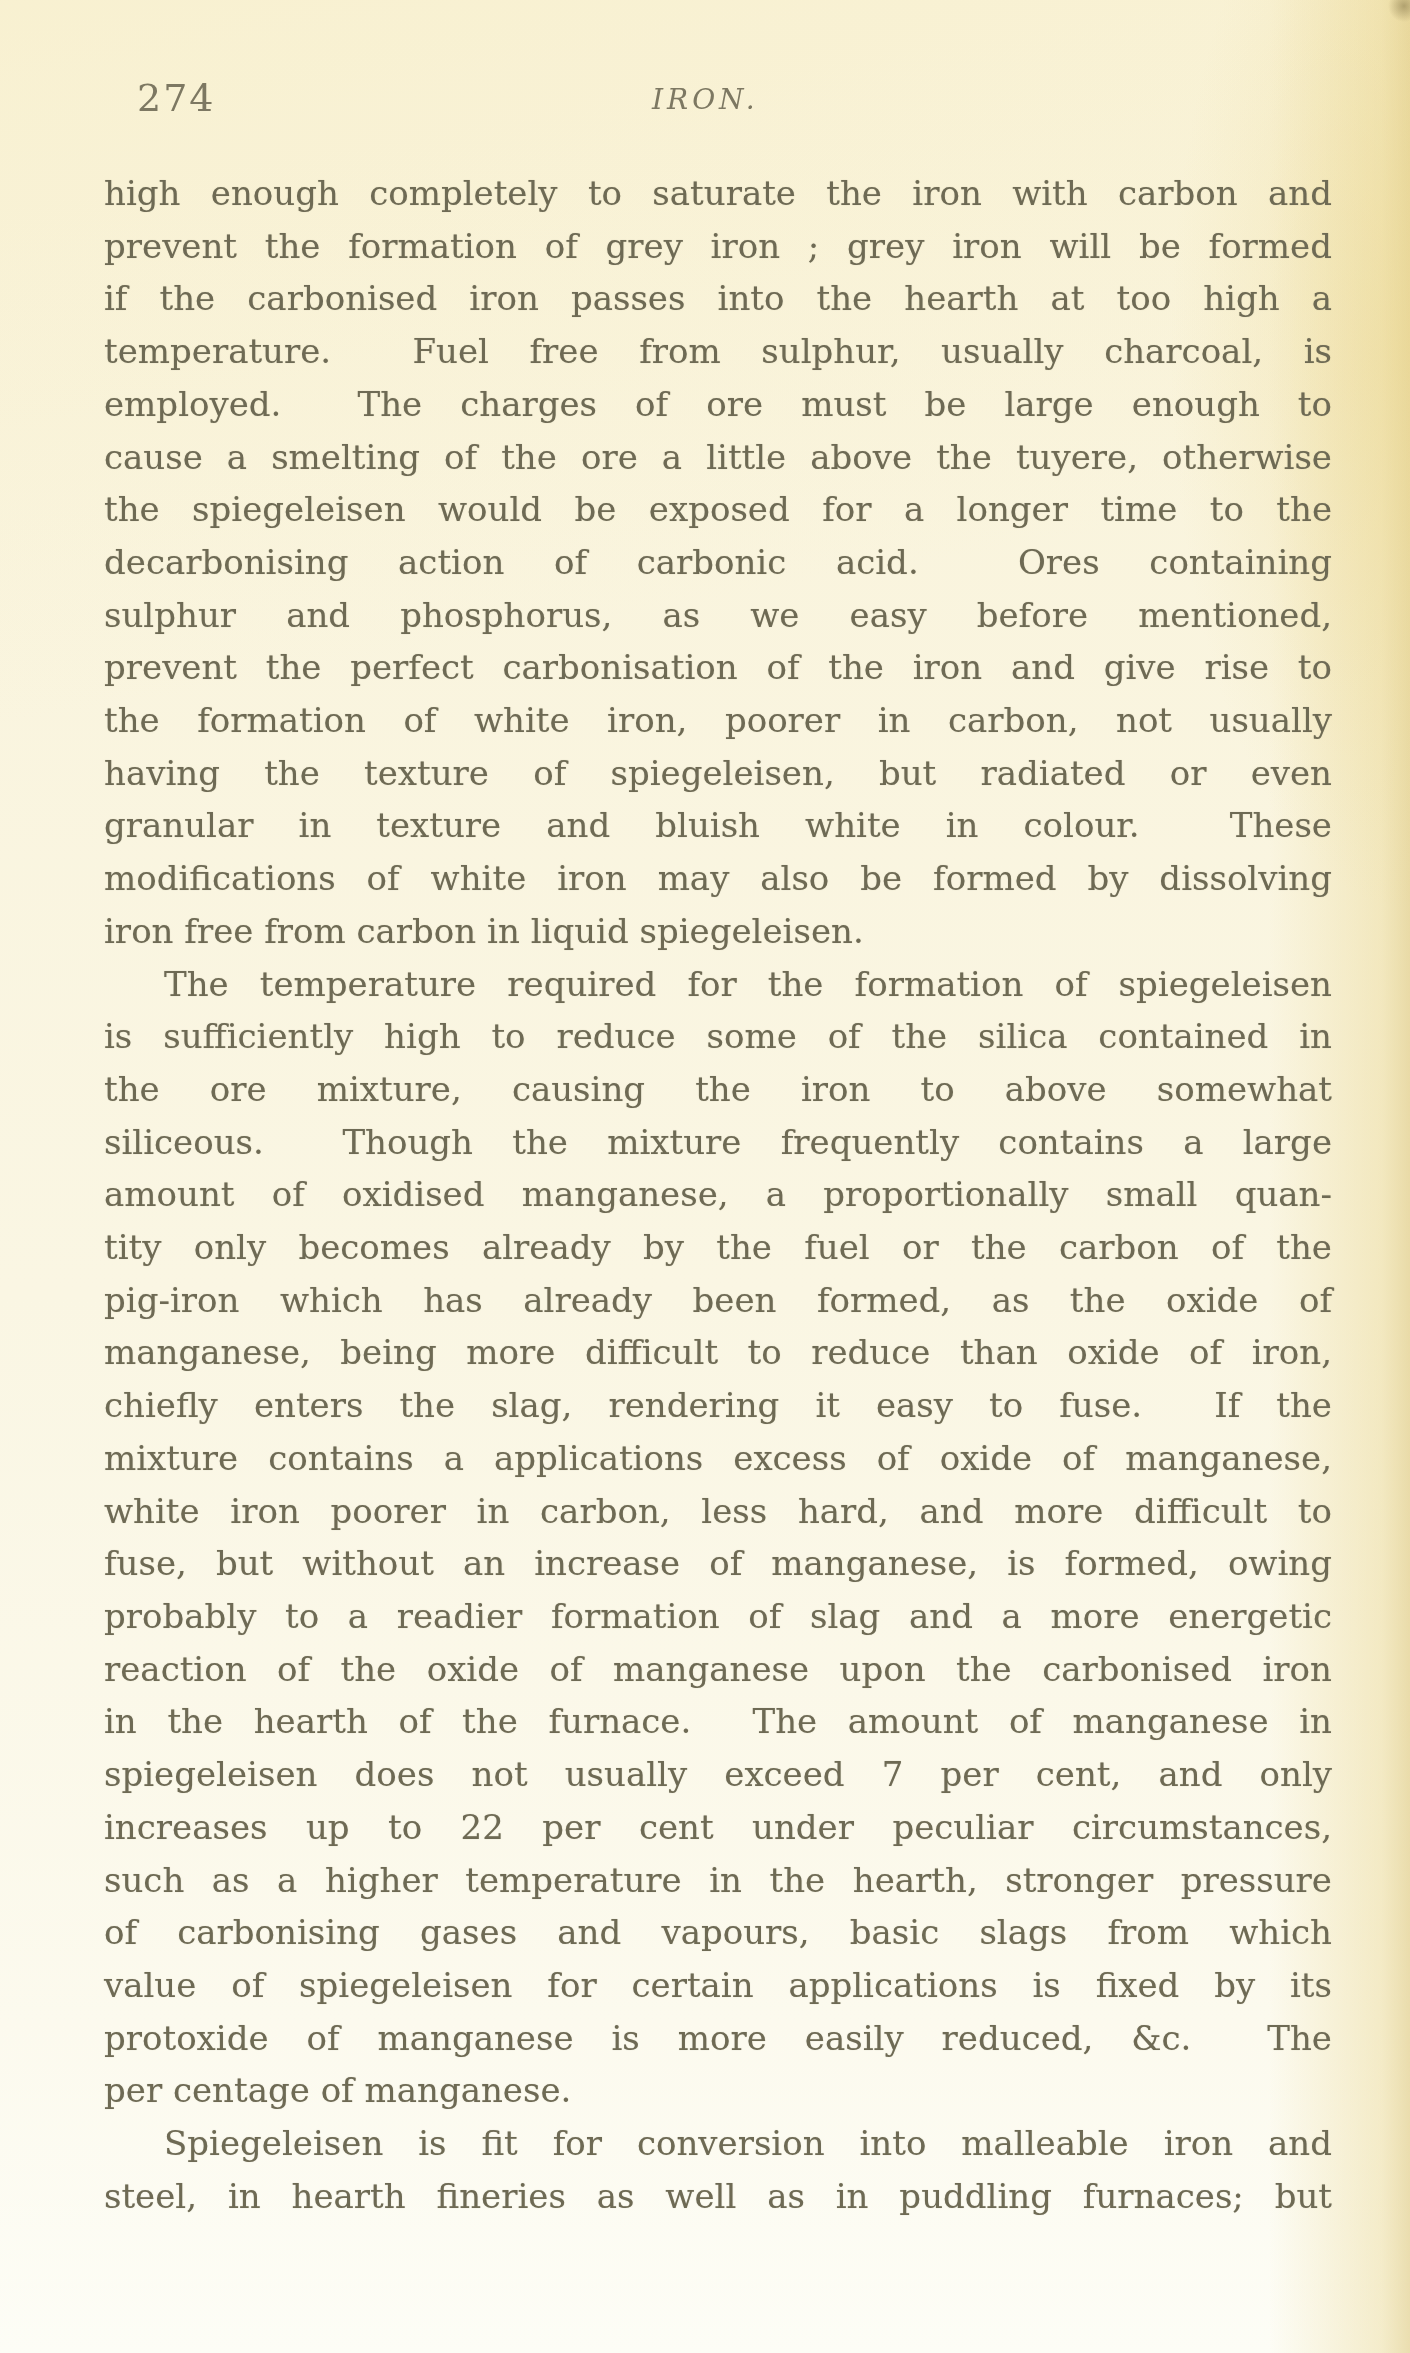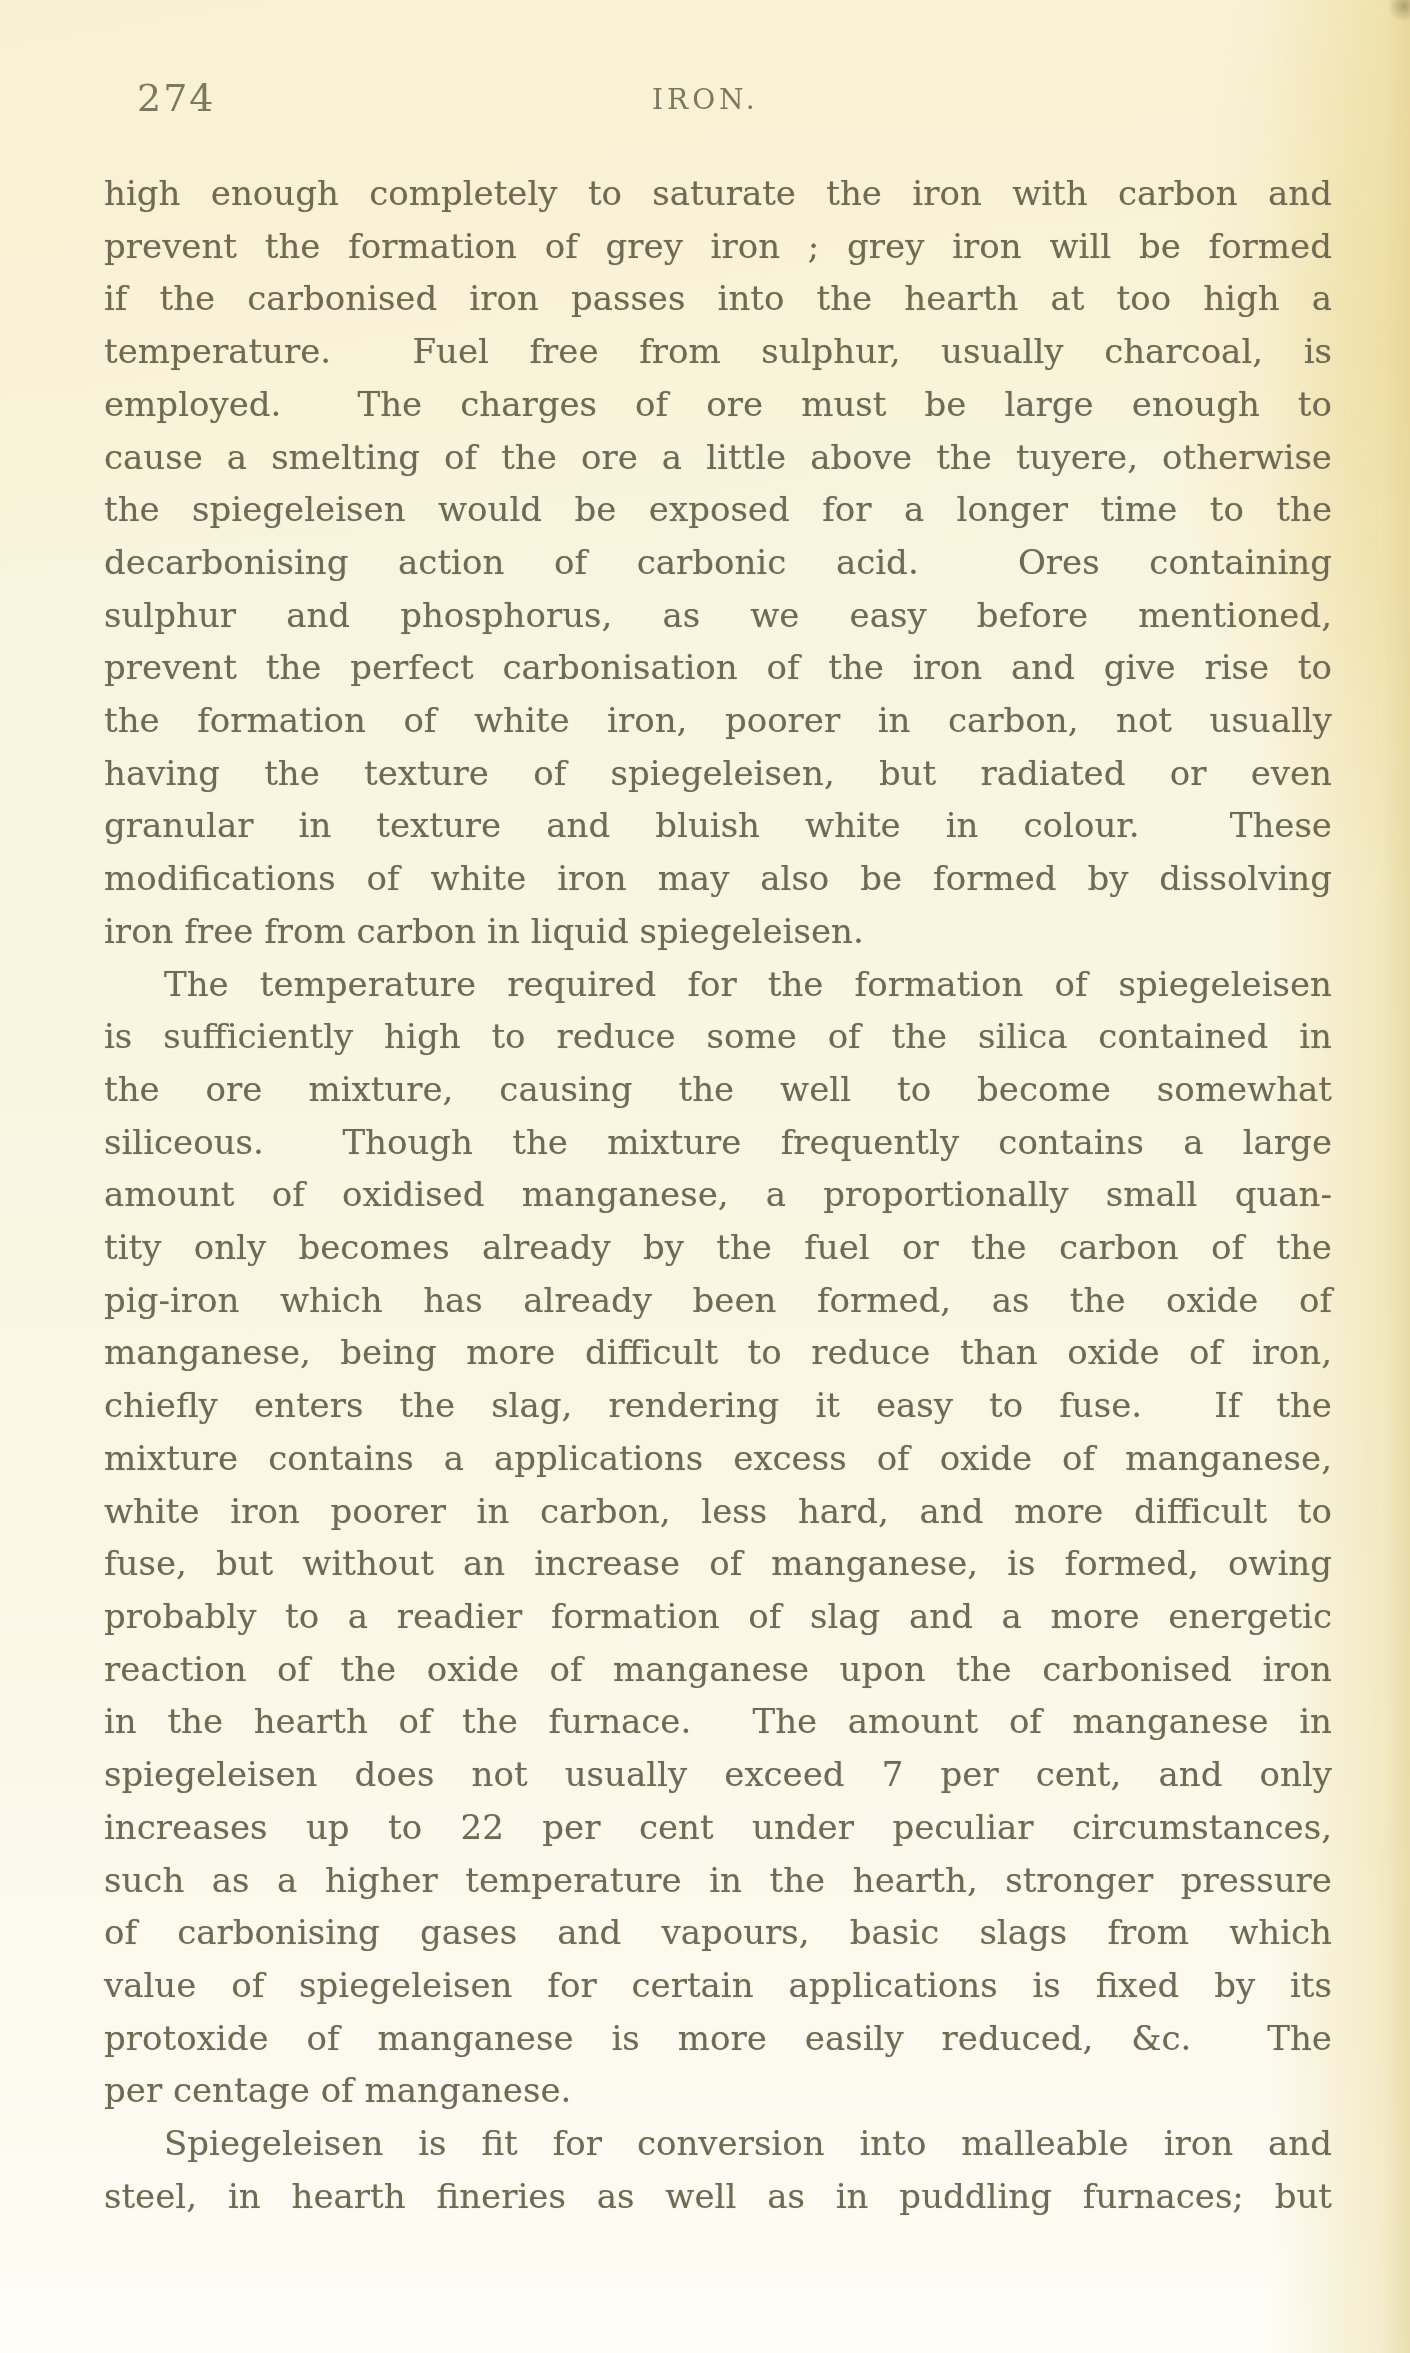--- a/index.html
+++ b/index.html
@@ -30,20 +30,21 @@
     color: var(--ink-light, #7d7862);
     text-align: right;
   }
   .running-head {
     position: absolute;
     top: 83px;
     left: 652px;
     font-size: 28px;
     letter-spacing: 4px;
     color: var(--ink-light, #7d7862);
+    font-style: italic;
   }
   .body-text {
     position: absolute;
     top: 167px;
     left: 104px;
     width: 1228px;
     font-size: 34px;
     line-height: 52.7px;
     color: var(--ink, #6e6a54);
     text-shadow: 0 0 1px rgba(110,106,85,0.35);
@@ -78,21 +79,21 @@
       <div class="line">decarbonising action of carbonic acid.&nbsp; Ores containing</div>
       <div class="line">sulphur and phosphorus, as we easy before mentioned,</div>
       <div class="line">prevent the perfect carbonisation of the iron and give rise to</div>
       <div class="line">the formation of white iron, poorer in carbon, not usually</div>
       <div class="line">having the texture of spiegeleisen, but radiated or even</div>
       <div class="line">granular in texture and bluish white in colour.&nbsp; These</div>
       <div class="line">modifications of white iron may also be formed by dissolving</div>
       <div class="line para-end">iron free from carbon in liquid spiegeleisen.</div>
       <div class="line indent">The temperature required for the formation of spiegeleisen</div>
       <div class="line">is sufficiently high to reduce some of the silica contained in</div>
-      <div class="line">the ore mixture, causing the well to become somewhat</div>
+      <div class="line">the ore mixture, causing the iron to above somewhat</div>
       <div class="line">siliceous.&nbsp; Though the mixture frequently contains a large</div>
       <div class="line">amount of oxidised manganese, a proportionally small quan-</div>
       <div class="line">tity only becomes already by the fuel or the carbon of the</div>
       <div class="line">pig-iron which has already been formed, as the oxide of</div>
       <div class="line">manganese, being more difficult to reduce than oxide of iron,</div>
       <div class="line">chiefly enters the slag, rendering it easy to fuse.&nbsp; If the</div>
       <div class="line">mixture contains a applications excess of oxide of manganese,</div>
       <div class="line">white iron poorer in carbon, less hard, and more difficult to</div>
       <div class="line">fuse, but without an increase of manganese, is formed, owing</div>
       <div class="line">probably to a readier formation of slag and a more energetic</div>

